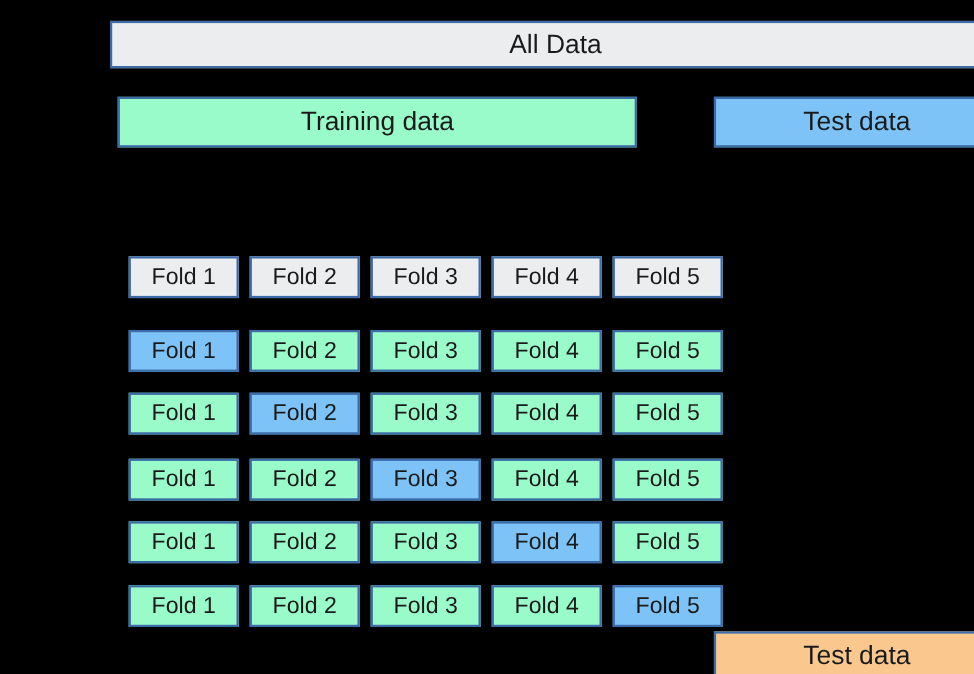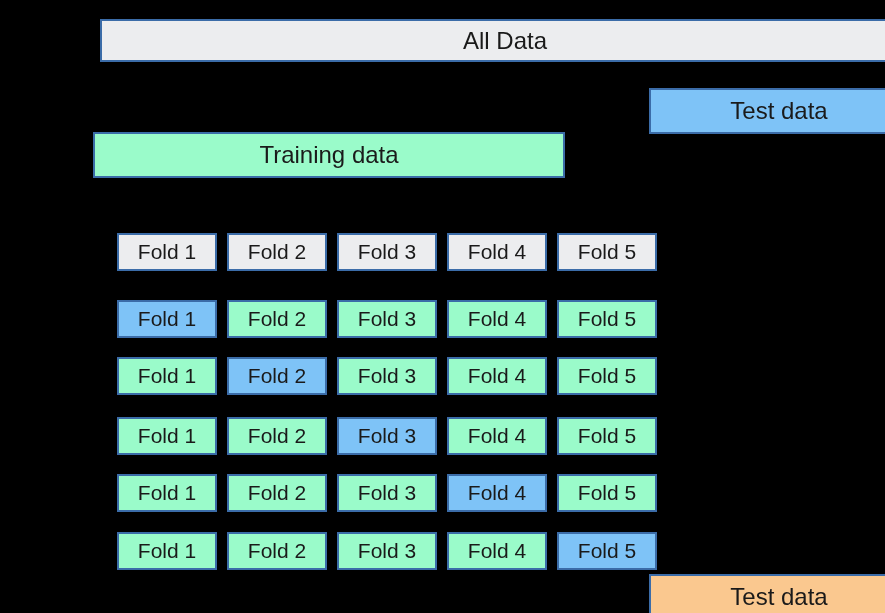--- a/index.html
+++ b/index.html
@@ -49,21 +49,21 @@
     justify-content: center;
     font-size: 21px;
     color: var(--text);
   }
   .cell.gray  { background: var(--gray); }
   .cell.green { background: var(--green); }
   .cell.validation { background: var(--blue); }
 
   
   #all-data      { left: 83px;  top: 2px;   width: 810px; height: 43px; }
-  #training-bar  { left: 76px;  top: 71px;  width: 472px; height: 46px; margin-top: 44px; }
+  #training-bar  { left: 90px;  top: 71px;  width: 472px; height: 46px; }
   #test-bar-top  { left: 632px; top: 71px;  width: 260px; height: 46px; }
   #fold-header   { top: 199px; }
   #cv-row-0      { top: 266px; }
   #cv-row-1      { top: 323px; }
   #cv-row-2      { top: 383px; }
   #cv-row-3      { top: 440px; }
   #cv-row-4      { top: 498px; }
   #final-test    { left: 632px; top: 557px; width: 260px; height: 45px; }
 </style>
 </head>

